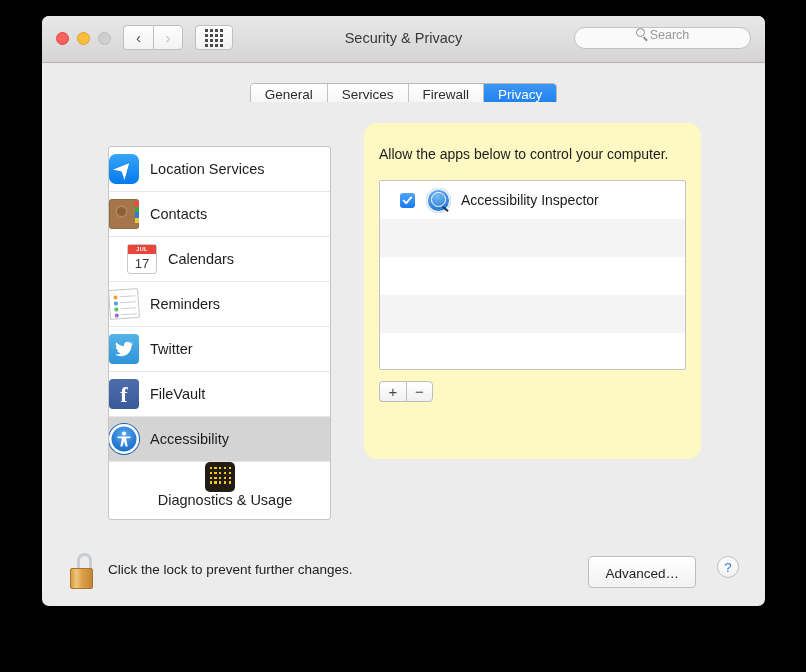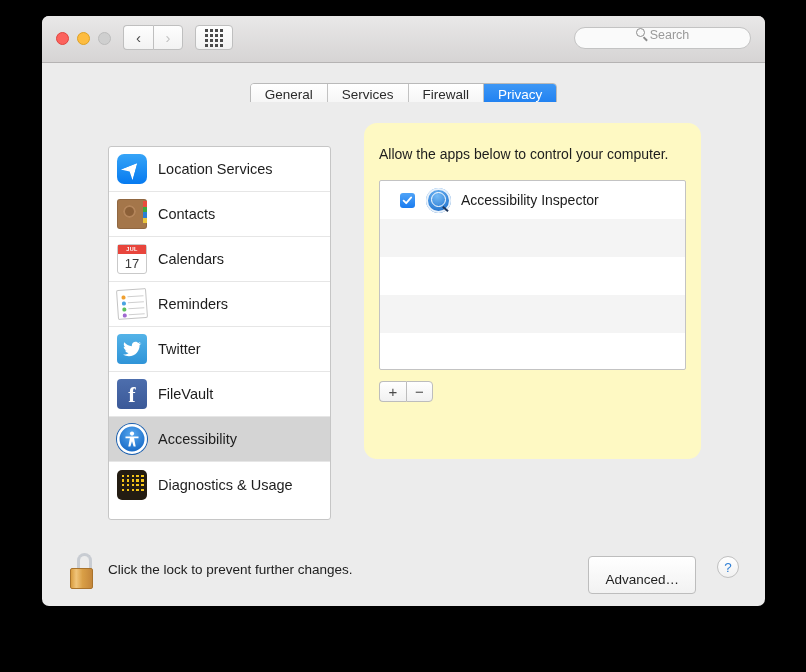--- a/index.html
+++ b/index.html
@@ -117,24 +117,24 @@
   .sidebar {
     position: absolute; left: 45px; top: 44px;
     width: 223px; height: 374px;
     background: #fff;
     border: 1px solid #c6c6c6;
     border-radius: 3px;
     overflow: hidden;
   }
   .srow {
     display: flex; align-items: center;
-    height: 45px; padding-left: 8px;
+    height: 45px; padding-left: 0;
     border-bottom: 1px solid #e6e6e6;
   }
-  .srow:last-child { border-bottom: none; }
+  .srow:last-child { border-bottom: none; flex-direction: column; }
   .srow.selected { background: #d4d4d4; }
   .srow .lbl { font-size: 14.5px; color: #1d1d1d; margin-left: 11px; }
 
   .icn { width: 30px; height: 30px; position: relative; flex: 0 0 30px; }
 
   
   .ic-location {
     background: linear-gradient(to bottom,#36a4f7,#067af0);
     border-radius: 7px;
   }
@@ -153,21 +153,21 @@
     content: ""; position: absolute; left: 6px; top: 6px;
     width: 13px; height: 13px; border-radius: 50%;
     background: #8c6038; box-shadow: inset 0 0 0 2px #b4855a;
   }
   .ic-contacts::after {
     content: ""; position: absolute; right: 0; top: 2px;
     width: 4px; height: 22px;
     background: linear-gradient(to bottom,#e94b3c 0 25%,#3ba93b 25% 50%,#2a7fd4 50% 75%,#e9c53c 75% 100%);
   }
   
-  .ic-calendar { background: #fff; border: 1px solid #c9c9c9; border-radius: 3px; }
+  .ic-calendar { background: #fff; border: 1px solid #c9c9c9; border-radius: 3px; margin-left: 18px; }
   .ic-calendar .top {
     position: absolute; left: 0; right: 0; top: 0; height: 9px;
     background: #e8453c; color: #fff; font-size: 5.5px;
     text-align: center; line-height: 9px; font-weight: bold; letter-spacing: .3px;
   }
   .ic-calendar .num {
     position: absolute; left: 0; right: 0; top: 9px; bottom: 0;
     display: flex; align-items: center; justify-content: center;
     font-size: 13px; color: #3c3c3c;
   }
@@ -275,21 +275,21 @@
     border-radius: 2px;
     background: linear-gradient(to right,#d89c3f 0%,#f0c47a 25%,#d99f46 55%,#c4863a 100%);
     border: 1px solid #a9732c;
   }
   .locktext {
     position: absolute; left: 66px; top: 19px;
     font-size: 13.5px; color: #212121;
   }
   .advbtn {
     position: absolute; right: 69px; top: 13px;
-    padding: 15px 16px 6px;
+    padding: 9px 16px 6px;
     background: linear-gradient(to bottom,#ffffff,#f2f2f2);
     border: 1px solid #bdbdbd; border-radius: 4px;
     font-size: 13.5px; color: #1f1f1f;
   }
   .helpbtn {
     position: absolute; right: 26px; top: 13px;
     width: 22px; height: 22px; border-radius: 50%;
     background: linear-gradient(to bottom,#ffffff,#f1f1f1);
     border: 1px solid #c0c0c0;
     display: flex; align-items: center; justify-content: center;
@@ -331,20 +331,21 @@
           <i></i>
           <i></i>
           <i></i>
           <i></i>
           <i></i>
           <i></i>
           <i></i>
       </span>
     </div>
 
+    <div class="wtitle">Security &amp; Privacy</div>
 
     <div class="searchbox">
       <span class="mag"></span>
       <span>Search</span>
     </div>
   </div>
 
   <div class="tabbar">
     <div class="tabs">
       <div class="tab">General</div>

